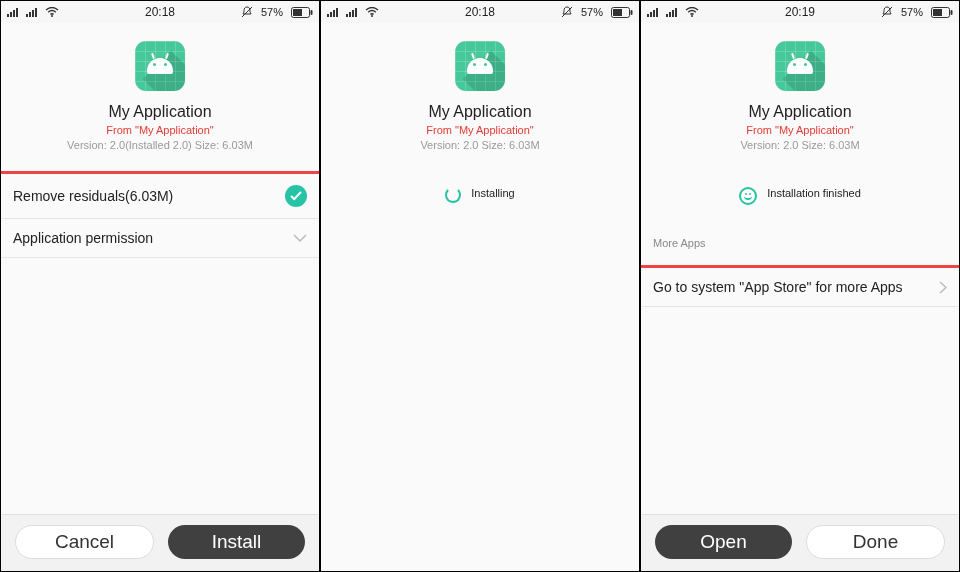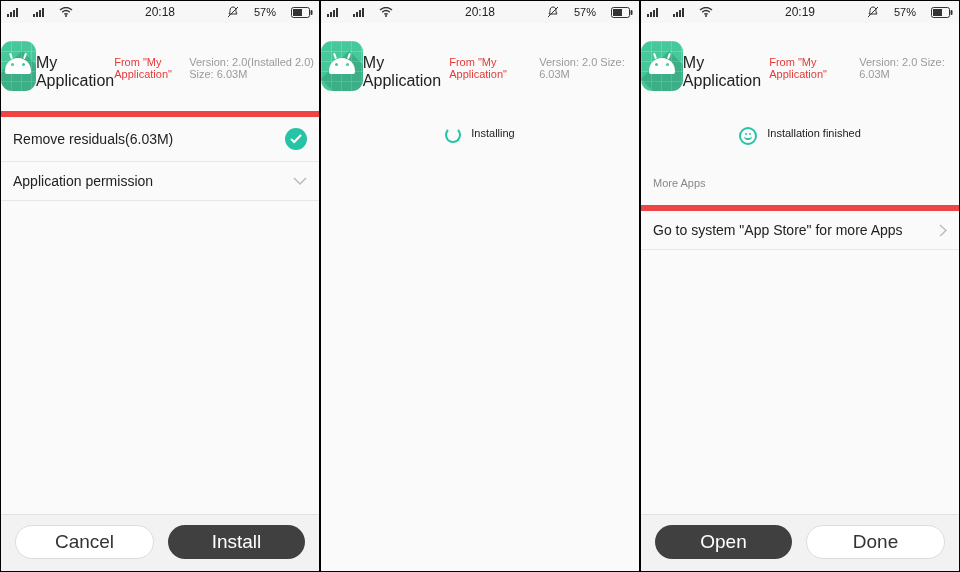--- a/index.html
+++ b/index.html
@@ -1,41 +1,41 @@
 <!DOCTYPE html>
 <html><head>
 <meta charset="utf-8">
 <style>
   * { box-sizing: border-box; margin: 0; padding: 0; font-family: -apple-system, "Helvetica Neue", Arial, sans-serif; }
   html, body { width: 960px; height: 572px; background: #fff; }
   .stage { display: flex; width: 960px; height: 572px; }
   .phone { flex: 1; border: 1px solid #000; display: flex; flex-direction: column; background: #fafafa; position: relative; }
   .statusbar { height: 22px; display: flex; align-items: center; justify-content: space-between; padding: 0 6px; font-size: 11px; color: #222; background: #f7f7f7; }
-  .sb-left, .sb-right { display: flex; align-items: center; gap: 15px; }
+  .sb-left, .sb-right { display: flex; align-items: center; gap: 8px; }
   .sb-center { position: absolute; left: 0; right: 0; text-align: center; font-size: 12px; color: #222; pointer-events: none; }
   .sig { display: inline-flex; align-items: flex-end; gap: 1px; height: 10px; }
   .sig span { width: 2px; background: #333; }
   .sig span:nth-child(1){height:3px}.sig span:nth-child(2){height:5px}.sig span:nth-child(3){height:7px}.sig span:nth-child(4){height:9px}
   .wifi svg, .bell svg, .batt svg { display: block; }
-  .header { display: flex; flex-direction: row; align-items: center; padding: 18px 0 10px; }
+  .header { display: flex; flex-direction: column; align-items: center; padding: 18px 0 10px; }
   .icon-tile { width: 50px; height: 50px; border-radius: 11px; background: #46c89a; display: flex; align-items: center; justify-content: center; position: relative; overflow: hidden; }
   .icon-tile::before { content:""; position:absolute; inset:0; background-image: linear-gradient(rgba(255,255,255,.18) 1px, transparent 1px), linear-gradient(90deg, rgba(255,255,255,.18) 1px, transparent 1px); background-size: 10px 10px; }
   .droid { position: relative; width: 26px; height: 16px; background: #fff; border-radius: 13px 13px 2px 2px; }
   .droid::before, .droid::after { content:""; position:absolute; width:2px; height:6px; background:#fff; top:-5px; border-radius:1px; }
   .droid::before { left:5px; transform: rotate(-20deg); }
   .droid::after { right:5px; transform: rotate(20deg); }
   .droid .eye { position:absolute; width:3px; height:3px; background:#46c89a; border-radius:50%; top:5px; }
   .droid .eye.l{left:6px}.droid .eye.r{right:6px}
   .shadow { position:absolute; right:-6px; bottom:-8px; width:40px; height:40px; background: rgba(0,0,0,.12); transform: rotate(45deg); }
   .app-name { margin-top: 12px; font-size: 16px; color: #222; }
   .from { margin-top: 3px; font-size: 11px; color: #e53935; }
   .meta { margin-top: 3px; font-size: 11px; color: #9a9a9a; }
   .list { margin-top: 10px; }
   .row { display:flex; align-items:center; justify-content:space-between; padding: 11px 12px; border-bottom: 1px solid #e6e6e6; font-size: 14px; color:#222; background:#fff0; }
-  .row:first-child { border-top: 6px solid #ef4444; gap: 26px; }
+  .row:first-child { border-top: 3px solid #ef4444; gap: 26px; }
   .section-label { font-size: 11px; color:#888; padding: 0 12px 6px; }
   .check { width:22px; height:22px; border-radius:50%; background:#27c3a6; display:flex; align-items:center; justify-content:center; }
   .chev svg { display:block; }
   .status-center { display:flex; align-items:flex-start; justify-content:center; gap:10px; padding: 26px 0; font-size:11px; color:#222; }
   .spinner { width:16px; height:16px; border:2px solid #27c3a6; border-top-color: transparent; border-radius:50%; }
   .smile { width:18px; height:18px; border:2px solid #27c3a6; border-radius:50%; position:relative; }
   .smile::before, .smile::after { content:""; position:absolute; width:2px; height:2px; background:#27c3a6; border-radius:50%; top:4px; }
   .smile::before{left:4px}.smile::after{right:4px}
   .smile .m { position:absolute; left:3px; right:3px; bottom:3px; height:5px; border:2px solid #27c3a6; border-top:none; border-left:none; border-right:none; border-radius:0 0 8px 8px; }
   .footer { margin-top:auto; display:flex; gap:14px; padding:10px 14px 12px; background:#f2f2f2; border-top:1px solid #e2e2e2; }

